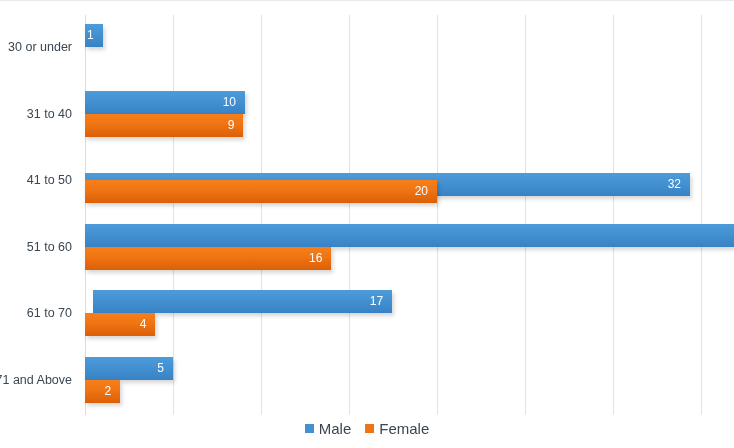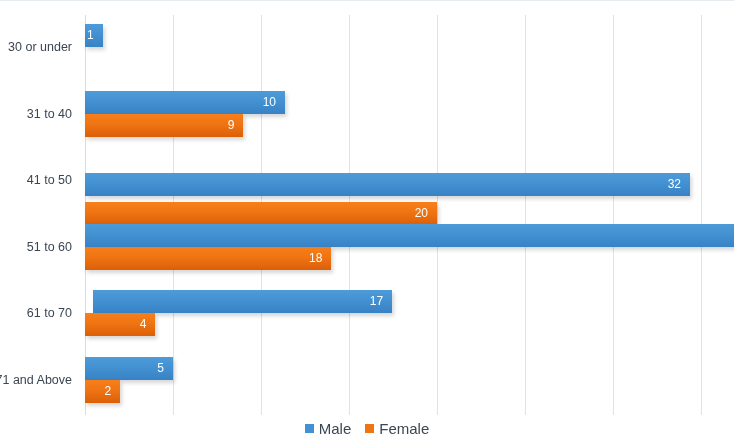--- a/index.html
+++ b/index.html
@@ -124,43 +124,43 @@
     </div>
 
   <div class="cat-row" style="top: 23px; height: 46px;">
       <div class="cat-label" style="top: 17px;">30 or under</div>
       <div class="bar male" style="left: 85px; top: 0px; width: 17.6px;">
         <span class="bar-value">1</span>
       </div>
     </div>
     <div class="cat-row" style="top: 89.5px; height: 46px;">
       <div class="cat-label" style="top: 17px;">31 to 40</div>
-      <div class="bar male" style="left: 85px; top: 0px; width: 200px; text-align: right;">
+      <div class="bar male" style="left: 85px; top: 0px; width: 160px; text-align: right;">
         <span class="bar-value">10</span>
       </div>
       <div class="bar female" style="left: 85px; top: 23px; width: 158.4px;">
         <span class="bar-value">9</span>
       </div>
     </div>
     <div class="cat-row" style="top: 156px; height: 46px;">
       <div class="cat-label" style="top: 17px;">41 to 50</div>
       <div class="bar male" style="left: 85px; top: 0px; width: 605px; margin-top: 16px;">
         <span class="bar-value">32</span>
       </div>
-      <div class="bar female" style="left: 85px; top: 23px; width: 352px; margin-top: 22px;">
+      <div class="bar female" style="left: 85px; top: 23px; width: 352px;">
         <span class="bar-value">20</span>
       </div>
     </div>
     <div class="cat-row" style="top: 222.5px; height: 46px;">
       <div class="cat-label" style="top: 17px;">51 to 60</div>
       <div class="bar male" style="left: 85px; top: 0px; width: 689px;">
         <span class="bar-value">36</span>
       </div>
       <div class="bar female" style="left: 85px; top: 23px; width: 246.4px;">
-        <span class="bar-value">18</span>
+        <span class="bar-value">16</span>
       </div>
     </div>
     <div class="cat-row" style="top: 289px; height: 46px;">
       <div class="cat-label" style="top: 17px;">61 to 70</div>
       <div class="bar male" style="left: 85px; top: 0px; width: 299.2px; margin-left: 8px;">
         <span class="bar-value">17</span>
       </div>
       <div class="bar female" style="left: 85px; top: 23px; width: 70.4px;">
         <span class="bar-value">4</span>
       </div>

